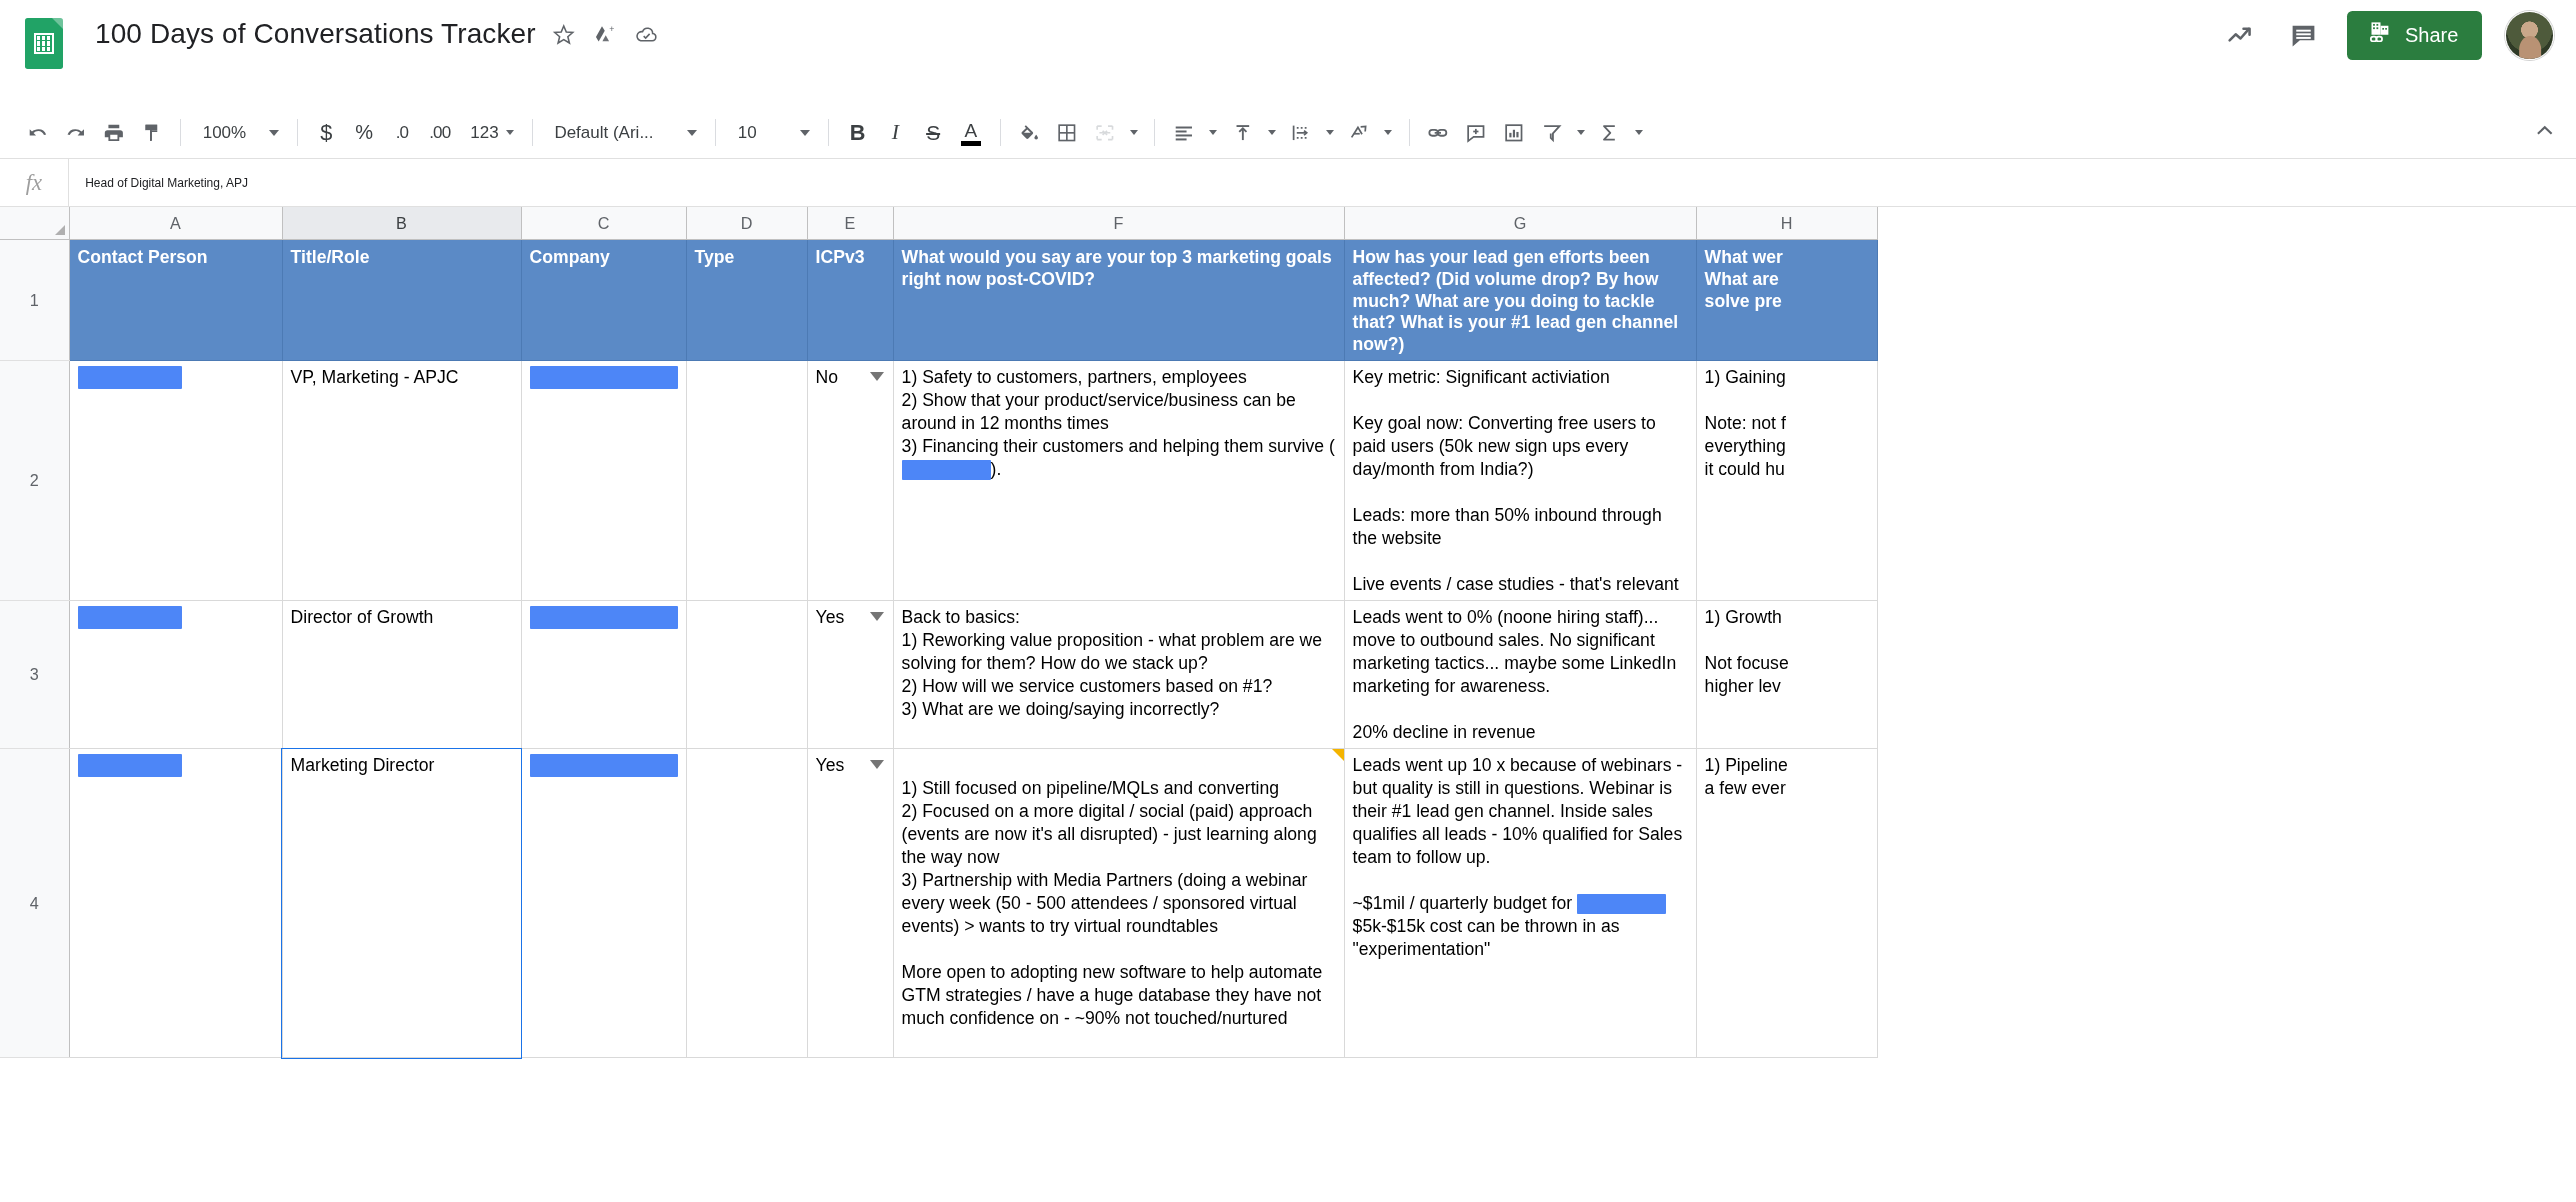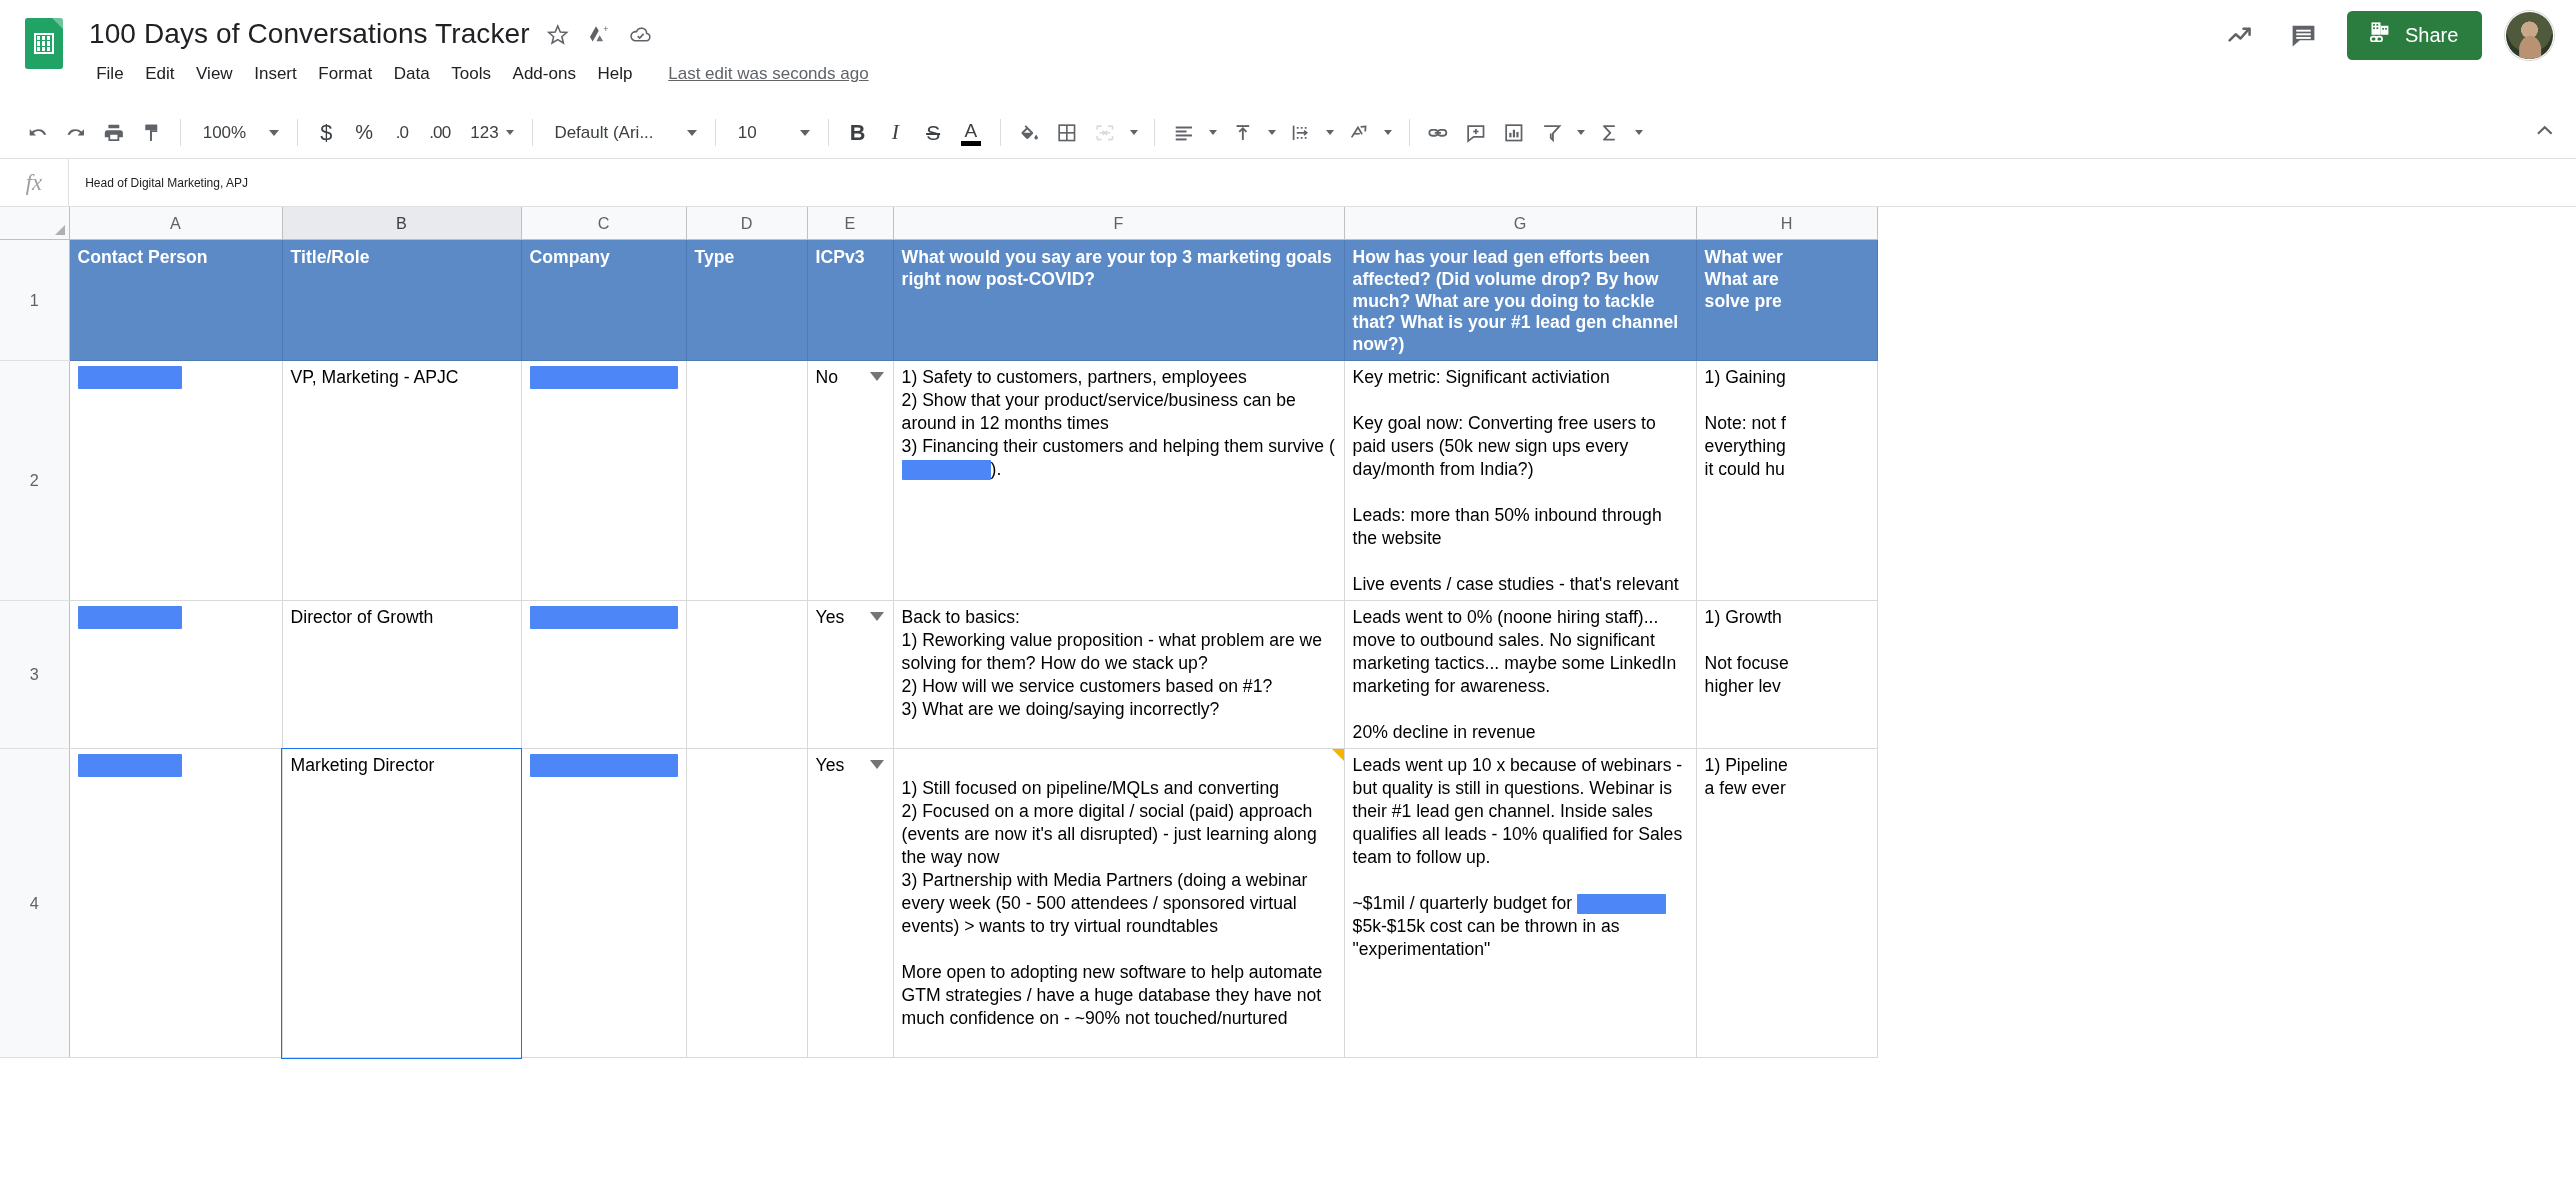--- a/index.html
+++ b/index.html
@@ -33,21 +33,21 @@
     border-color: transparent #fff transparent transparent;
     opacity: .35;
   }
   .sheets-grid {
     width: 20px; height: 21.7px; border: 2.3px solid #fff;
     display: grid; grid-template-columns: 1fr 1fr 1fr; grid-template-rows: 1fr 1fr 1fr;
     gap: 1.4px; padding: 1.4px;
   }
   .sheets-grid i { background: #fff; display: block; }
 
-  .title-block { margin-left: 22px; padding-top: 1.8px; }
+  .title-block { margin-left: 28px; padding-top: 1.8px; }
   .title-row { display: flex; align-items: center; gap: 14.4px; height: 40px; }
   .doc-title {
     font-size: 28px; color: #202124; letter-spacing: 0.1px; white-space: nowrap;
   }
   .hdr-icon {
     width: 27px; height: 27px; display: flex; align-items: center; justify-content: center;
     color: #5f6368; flex: 0 0 auto;
   }
   .hdr-icon svg { display: block; }
 
@@ -219,32 +219,20 @@
         </svg>
       </div>
       <div class="hdr-icon">
         <svg width="25" height="25" viewBox="0 0 24 24" fill="none" stroke="#5f6368" stroke-width="1.5">
           <path d="M6.5 18h11a3.5 3.5 0 0 0 .4-6.97A5 5 0 0 0 8.2 9.3 3.8 3.8 0 0 0 6.5 18Z"></path>
           <polyline points="9.3,13.6 11.2,15.5 15,11.4"></polyline>
         </svg>
       </div>
     </div>
 
-    <div class="menu-row">
-      <div class="menu-item">File</div>
-      <div class="menu-item">Edit</div>
-      <div class="menu-item">View</div>
-      <div class="menu-item">Insert</div>
-      <div class="menu-item">Format</div>
-      <div class="menu-item">Data</div>
-      <div class="menu-item">Tools</div>
-      <div class="menu-item">Add-ons</div>
-      <div class="menu-item">Help</div>
-      <div class="last-edit">Last edit was seconds ago</div>
-    </div>
   </div>
 
   <div class="header-right">
     <div class="hr-icon">
       <svg width="29" height="29" viewBox="0 0 24 24" fill="none" stroke="#5f6368" stroke-width="2.1" stroke-linecap="round" stroke-linejoin="round">
         <polyline points="3,16 8,11 12,14.5 19,6.5"></polyline>
         <polyline points="14.5,6.5 19.5,6.5 19.5,11.3"></polyline>
       </svg>
     </div>
     <div class="hr-icon">

